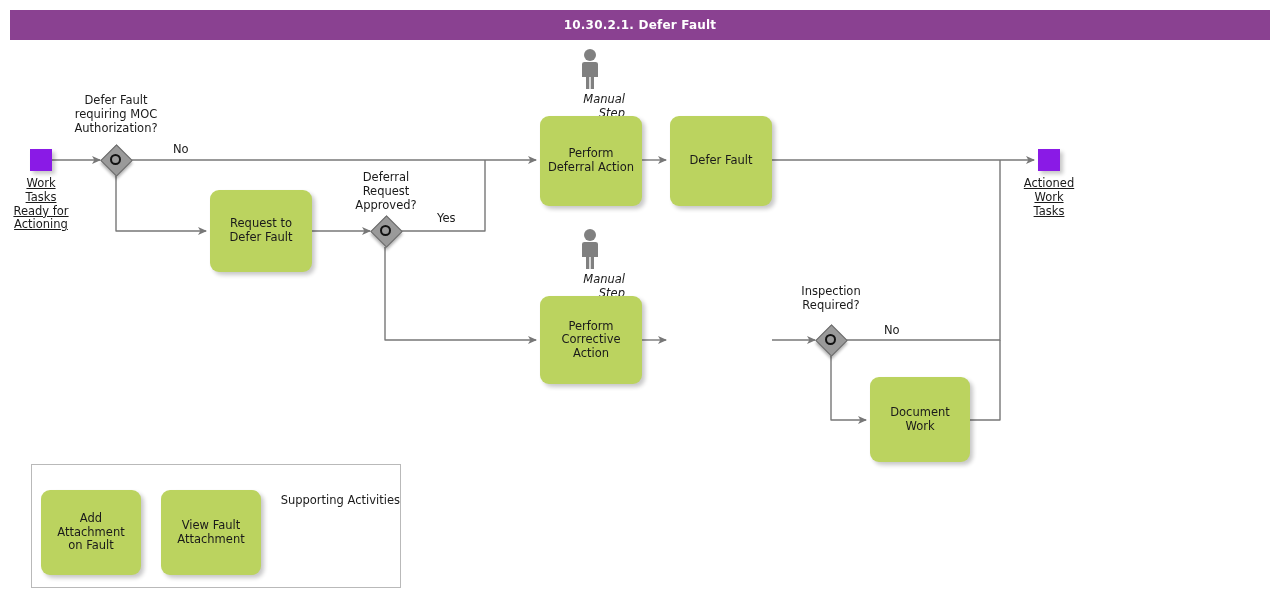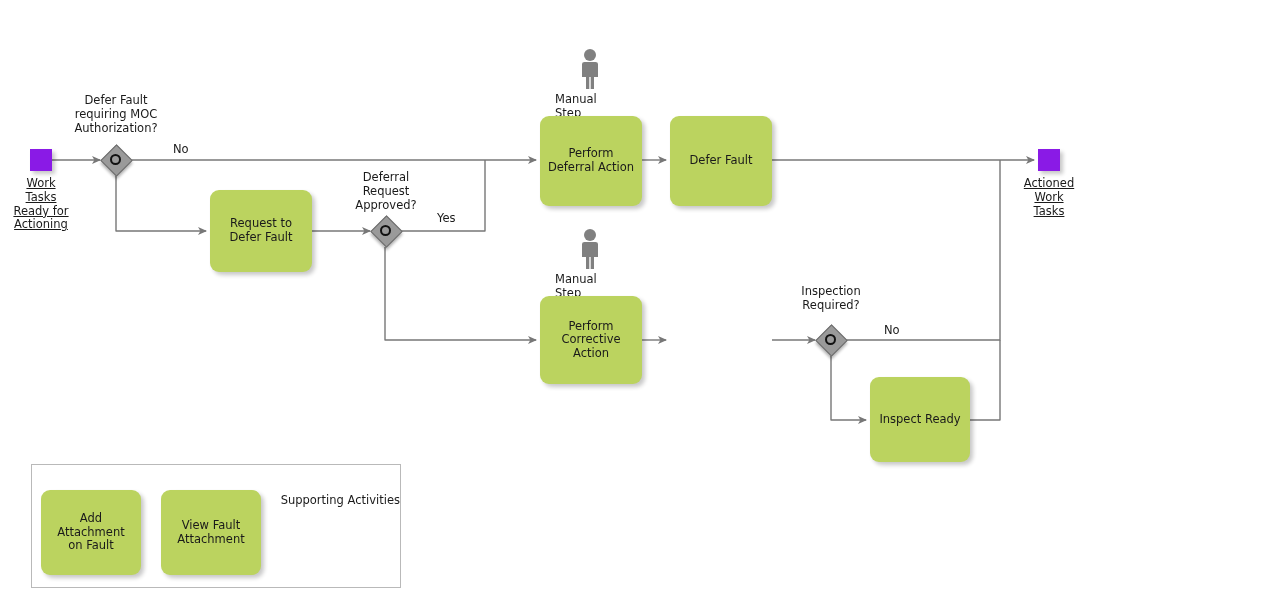--- a/index.html
+++ b/index.html
@@ -134,21 +134,22 @@
     position: absolute;
     font-size: 11.5px;
     color: #1a1a1a;
     font-family: "DejaVu Sans", sans-serif;
   }
 
   
   .manual-step {
     position: absolute;
     width: 70px;
-    text-align: left;
+    text-align: right;
+    font-style: italic;
   }
   .manual-step .person {
     display: block;
     margin: 0 auto;
   }
   .manual-step .ms-label {
     display: block;
     font-size: 11.5px;
     color: #1a1a1a;
     margin-top: 2px;
@@ -170,20 +171,23 @@
     font-size: 11.5px;
     color: #1a1a1a;
     font-family: "DejaVu Sans", sans-serif;
   }
 </style>
 </head>
 <body>
 
 <div id="canvas">
 
+  <div class="titlebar">
+    <span class="title-text">10.30.2.1. Defer Fault</span>
+  </div>
 
   <svg id="wires" viewBox="0 0 1280 600">
     <defs>
       <marker id="arrow" markerWidth="9" markerHeight="8" refX="8" refY="4" orient="auto" markerUnits="userSpaceOnUse">
         <path d="M0,0 L9,4 L0,8 L2.4,4 z" fill="#777777"></path>
       </marker>
     </defs>
     <g fill="none" stroke="#777777" stroke-width="1.4" stroke-linejoin="round" marker-end="url(#arrow)">
 
       <path d="M52,160 L100,160"></path>
@@ -279,21 +283,21 @@
 
   <div class="gateway" style="left:816px; top:325px;">
     <span class="gw-diamond"></span>
     <span class="gw-ring"></span>
   </div>
   <div class="gw-label" style="left:776px; top:285px; width:110px;">Inspection
 Required?</div>
   <div class="flow-label" style="left:884px; top:323px;">No</div>
 
   <div class="task" style="left:870px; top:377px; width:100px; height:85px;">
-    <span class="task-label">Inspect Ready</span>
+    <span class="task-label">Document Work</span>
   </div>
 
   <div class="event" style="left:1038px; top:149px;"></div>
   <div class="event-label" style="left:1008px; top:177px; width:82px;">Actioned
 Work
 Tasks</div>
 
   <div class="support-box" style="left:31px; top:464px; width:370px; height:124px;">
     <div class="support-title">Supporting Activities</div>
   </div>

